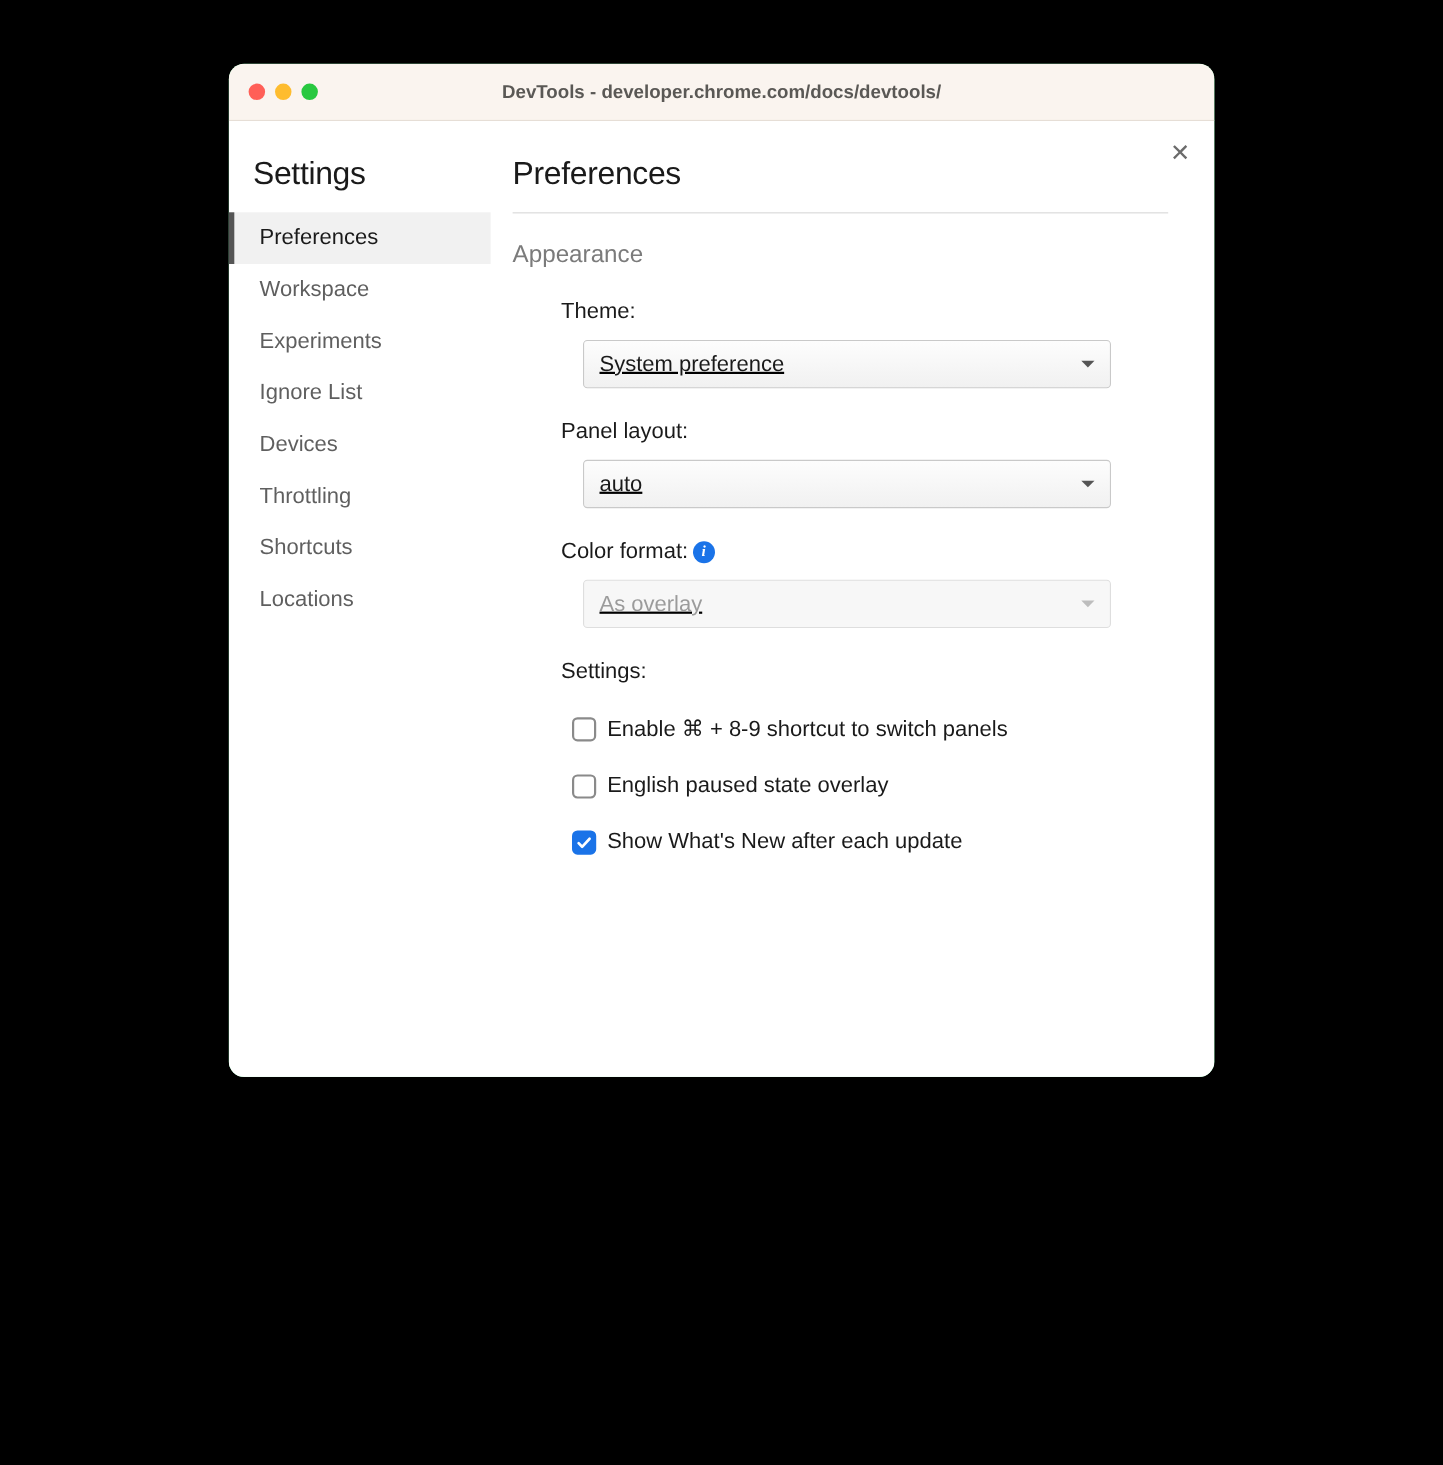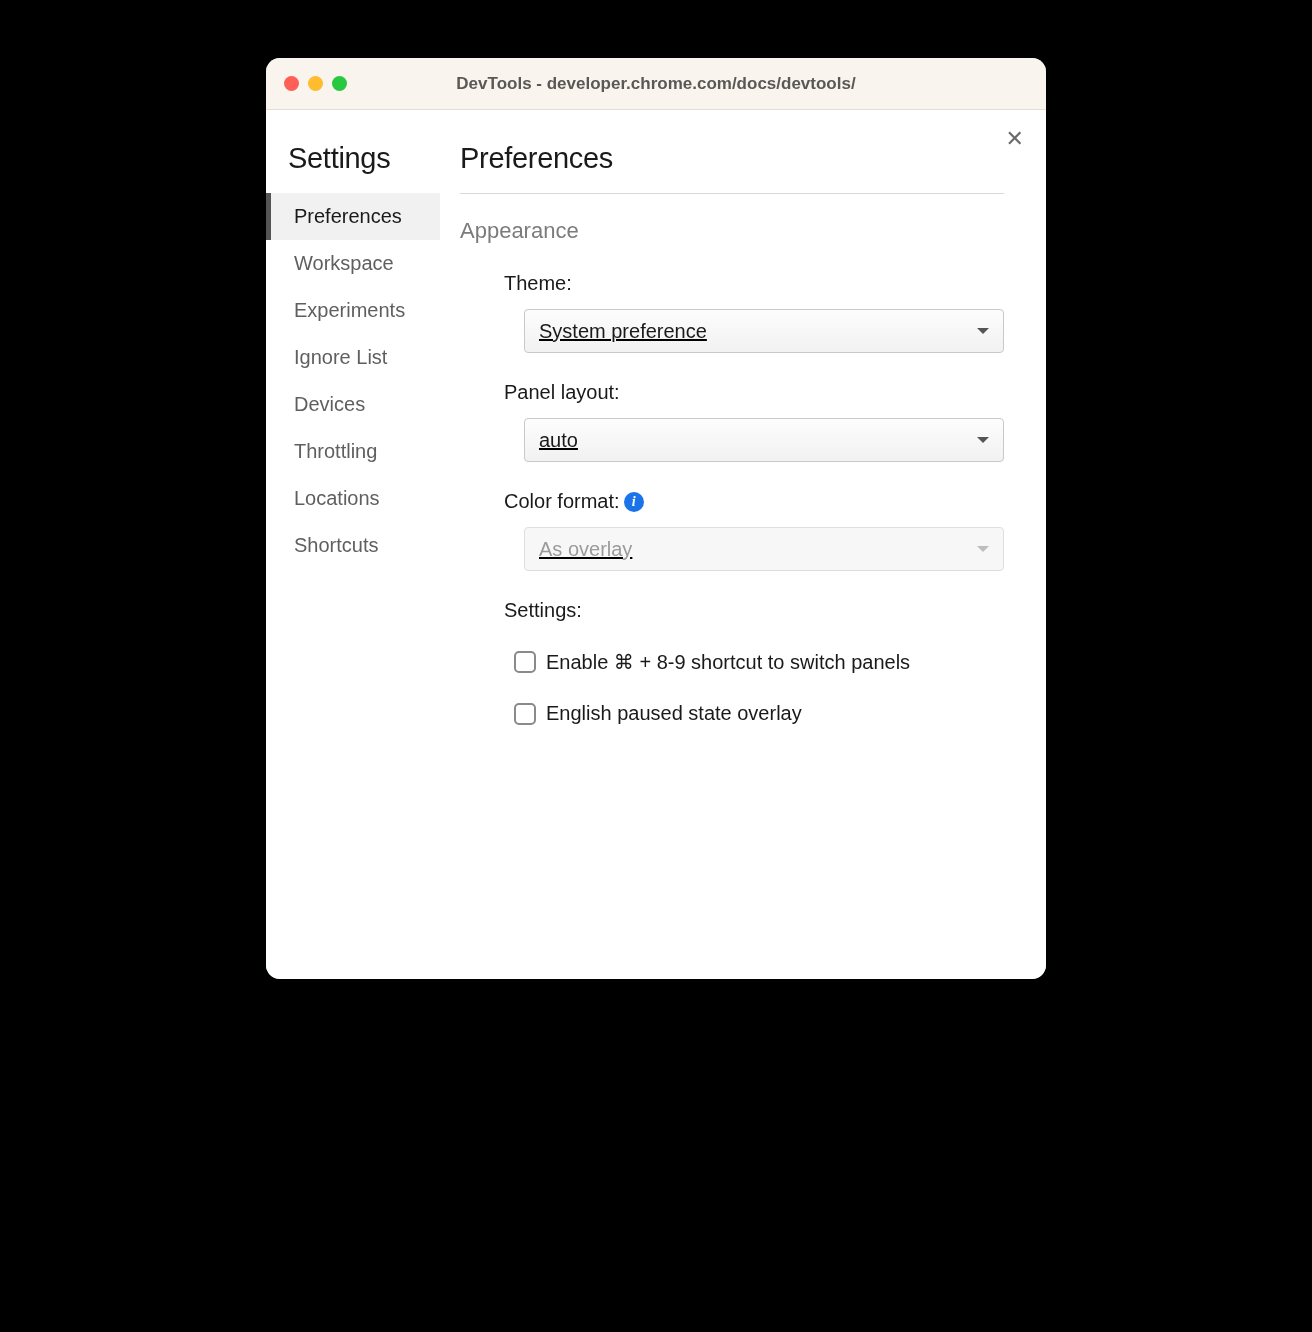--- a/index.html
+++ b/index.html
@@ -7,21 +7,21 @@
       background: #000;
       font-family: -apple-system, BlinkMacSystemFont, "Segoe UI", Helvetica, Arial, sans-serif;
       width: 1312px;
       height: 1332px;
       display: flex;
       align-items: flex-start;
       justify-content: center;
       padding-top: 58px;
     }
     .window {
-      width: 780px;
+      width: 896px;
       height: 921px;
       background: #86efac;
       border-radius: 14px;
       box-shadow: 0 30px 60px rgba(0,0,0,0.55);
       overflow: hidden;
       display: flex;
       flex-direction: column;
     }
     .titlebar {
       height: 52px;
@@ -217,22 +217,22 @@
 
     <aside class="sidebar">
       <div class="sidebar-title">Settings</div>
       <div class="sidebar-items" id="sidebar-items">
           <div class="sidebar-item active">Preferences</div>
           <div class="sidebar-item">Workspace</div>
           <div class="sidebar-item">Experiments</div>
           <div class="sidebar-item">Ignore List</div>
           <div class="sidebar-item">Devices</div>
           <div class="sidebar-item">Throttling</div>
+          <div class="sidebar-item">Shortcuts</div>
           <div class="sidebar-item">Locations</div>
-          <div class="sidebar-item">Shortcuts</div>
         </div>
     </aside>
 
     <main class="main">
       <h1 class="main-title">Preferences</h1>
       <div class="section-title">Appearance</div>
 
       <div class="field">
         <div class="field-label">Theme:</div>
         <div class="select">
@@ -266,16 +266,24 @@
 
       <div id="checkboxes">
           <div class="checkbox-row">
             <div class="checkbox"></div>
             <span class="cb-label">Enable ⌘ + 8-9 shortcut to switch panels</span>
           </div>
           <div class="checkbox-row">
             <div class="checkbox"></div>
             <span class="cb-label">English paused state overlay</span>
           </div>
+          <div class="checkbox-row">
+            <div class="checkbox checked">
+              <svg width="14" height="14" viewBox="0 0 14 14">
+                <path d="M2 7.5 L5.2 10.8 L12 3.5" stroke="#fff" stroke-width="2.4" fill="none" stroke-linecap="round" stroke-linejoin="round"></path>
+              </svg>
+            </div>
+            <span class="cb-label">Show What's New after each update</span>
+          </div>
         </div>
     </main>
   </div>
 </div>
 
 </body></html>

